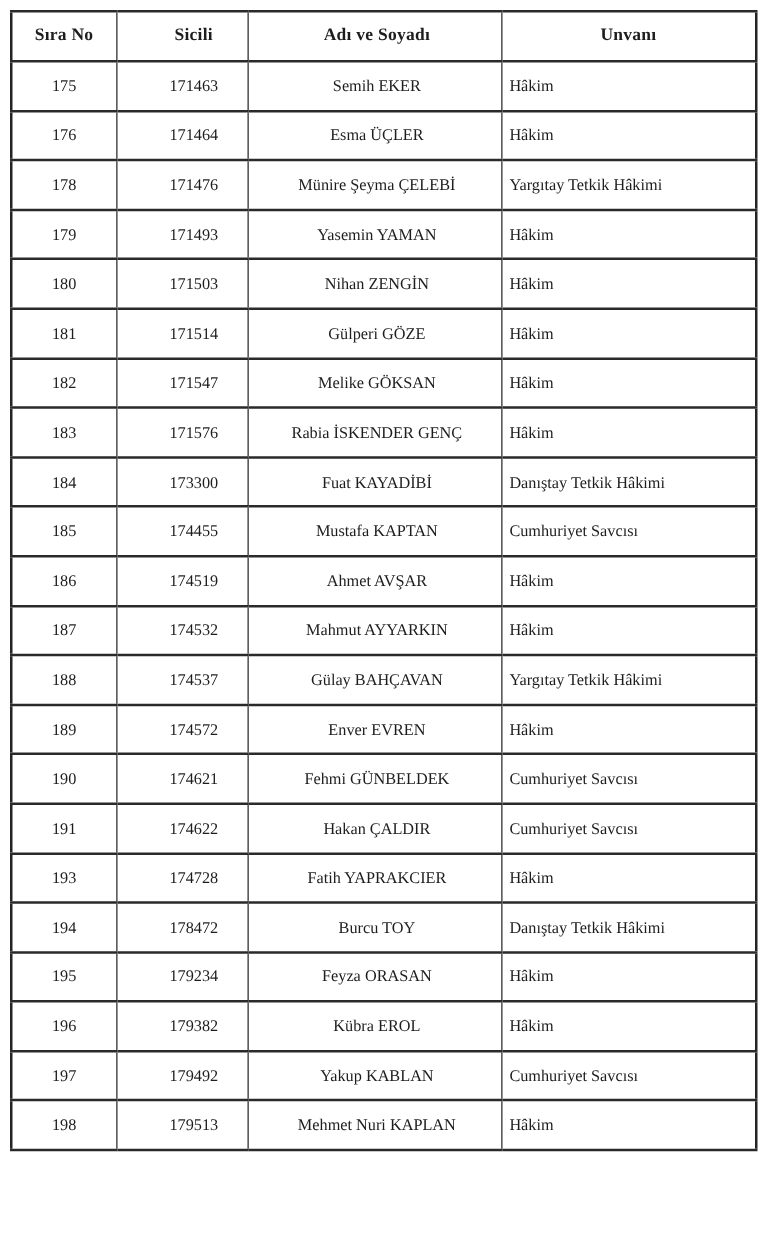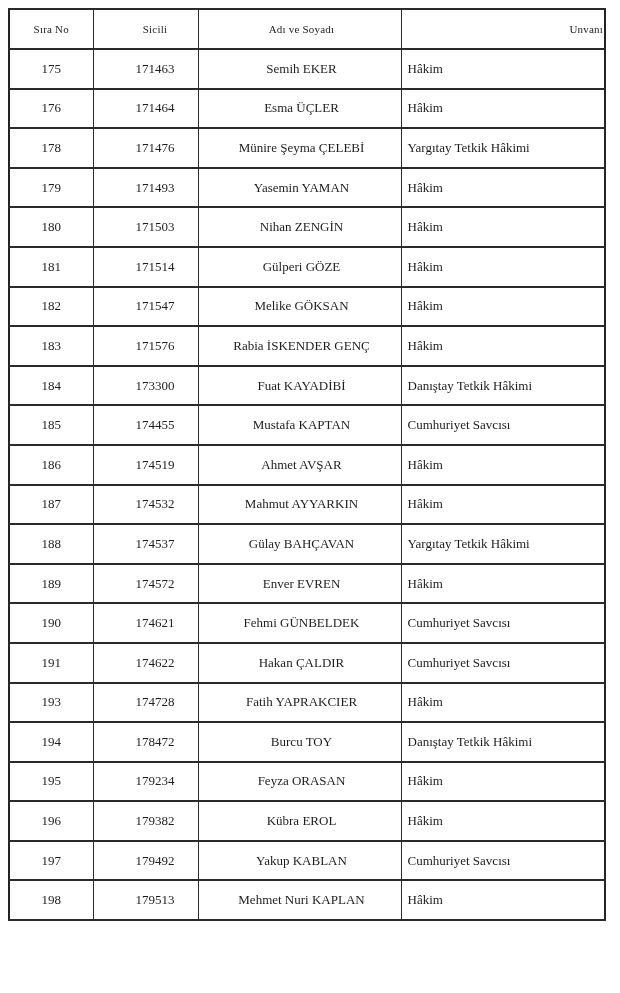--- a/index.html
+++ b/index.html
@@ -37,32 +37,32 @@
     border-top-width: 2px;
     border-bottom-width: 2px;
     font-size: 13px;
     color: #1d1d1d;
     overflow: hidden;
     white-space: nowrap;
     vertical-align: middle;
   }
   table.doc-table thead th {
     height: 36px;
-    font-weight: normal;
-    font-size: 11px;
+    font-weight: bold;
+    font-size: 14px;
     letter-spacing: 0.2px;
   }
   table.doc-table tbody td {
     height: 35.6px;
   }
   
   th.c0, td.c0 { text-align: center; }
   th.c1, td.c1 { text-align: center; padding-left: 20px; }
   th.c2, td.c2 { text-align: center; padding-left: 5px; }
-  th.c3 { text-align: right; }
+  th.c3 { text-align: center; }
   td.c3 { text-align: left; padding-left: 6px; }
 </style>
 </head>
 <body>
 
 <div class="page">
   <table class="doc-table">
     <colgroup>
       <col style="width:84px">
       <col style="width:105px">

